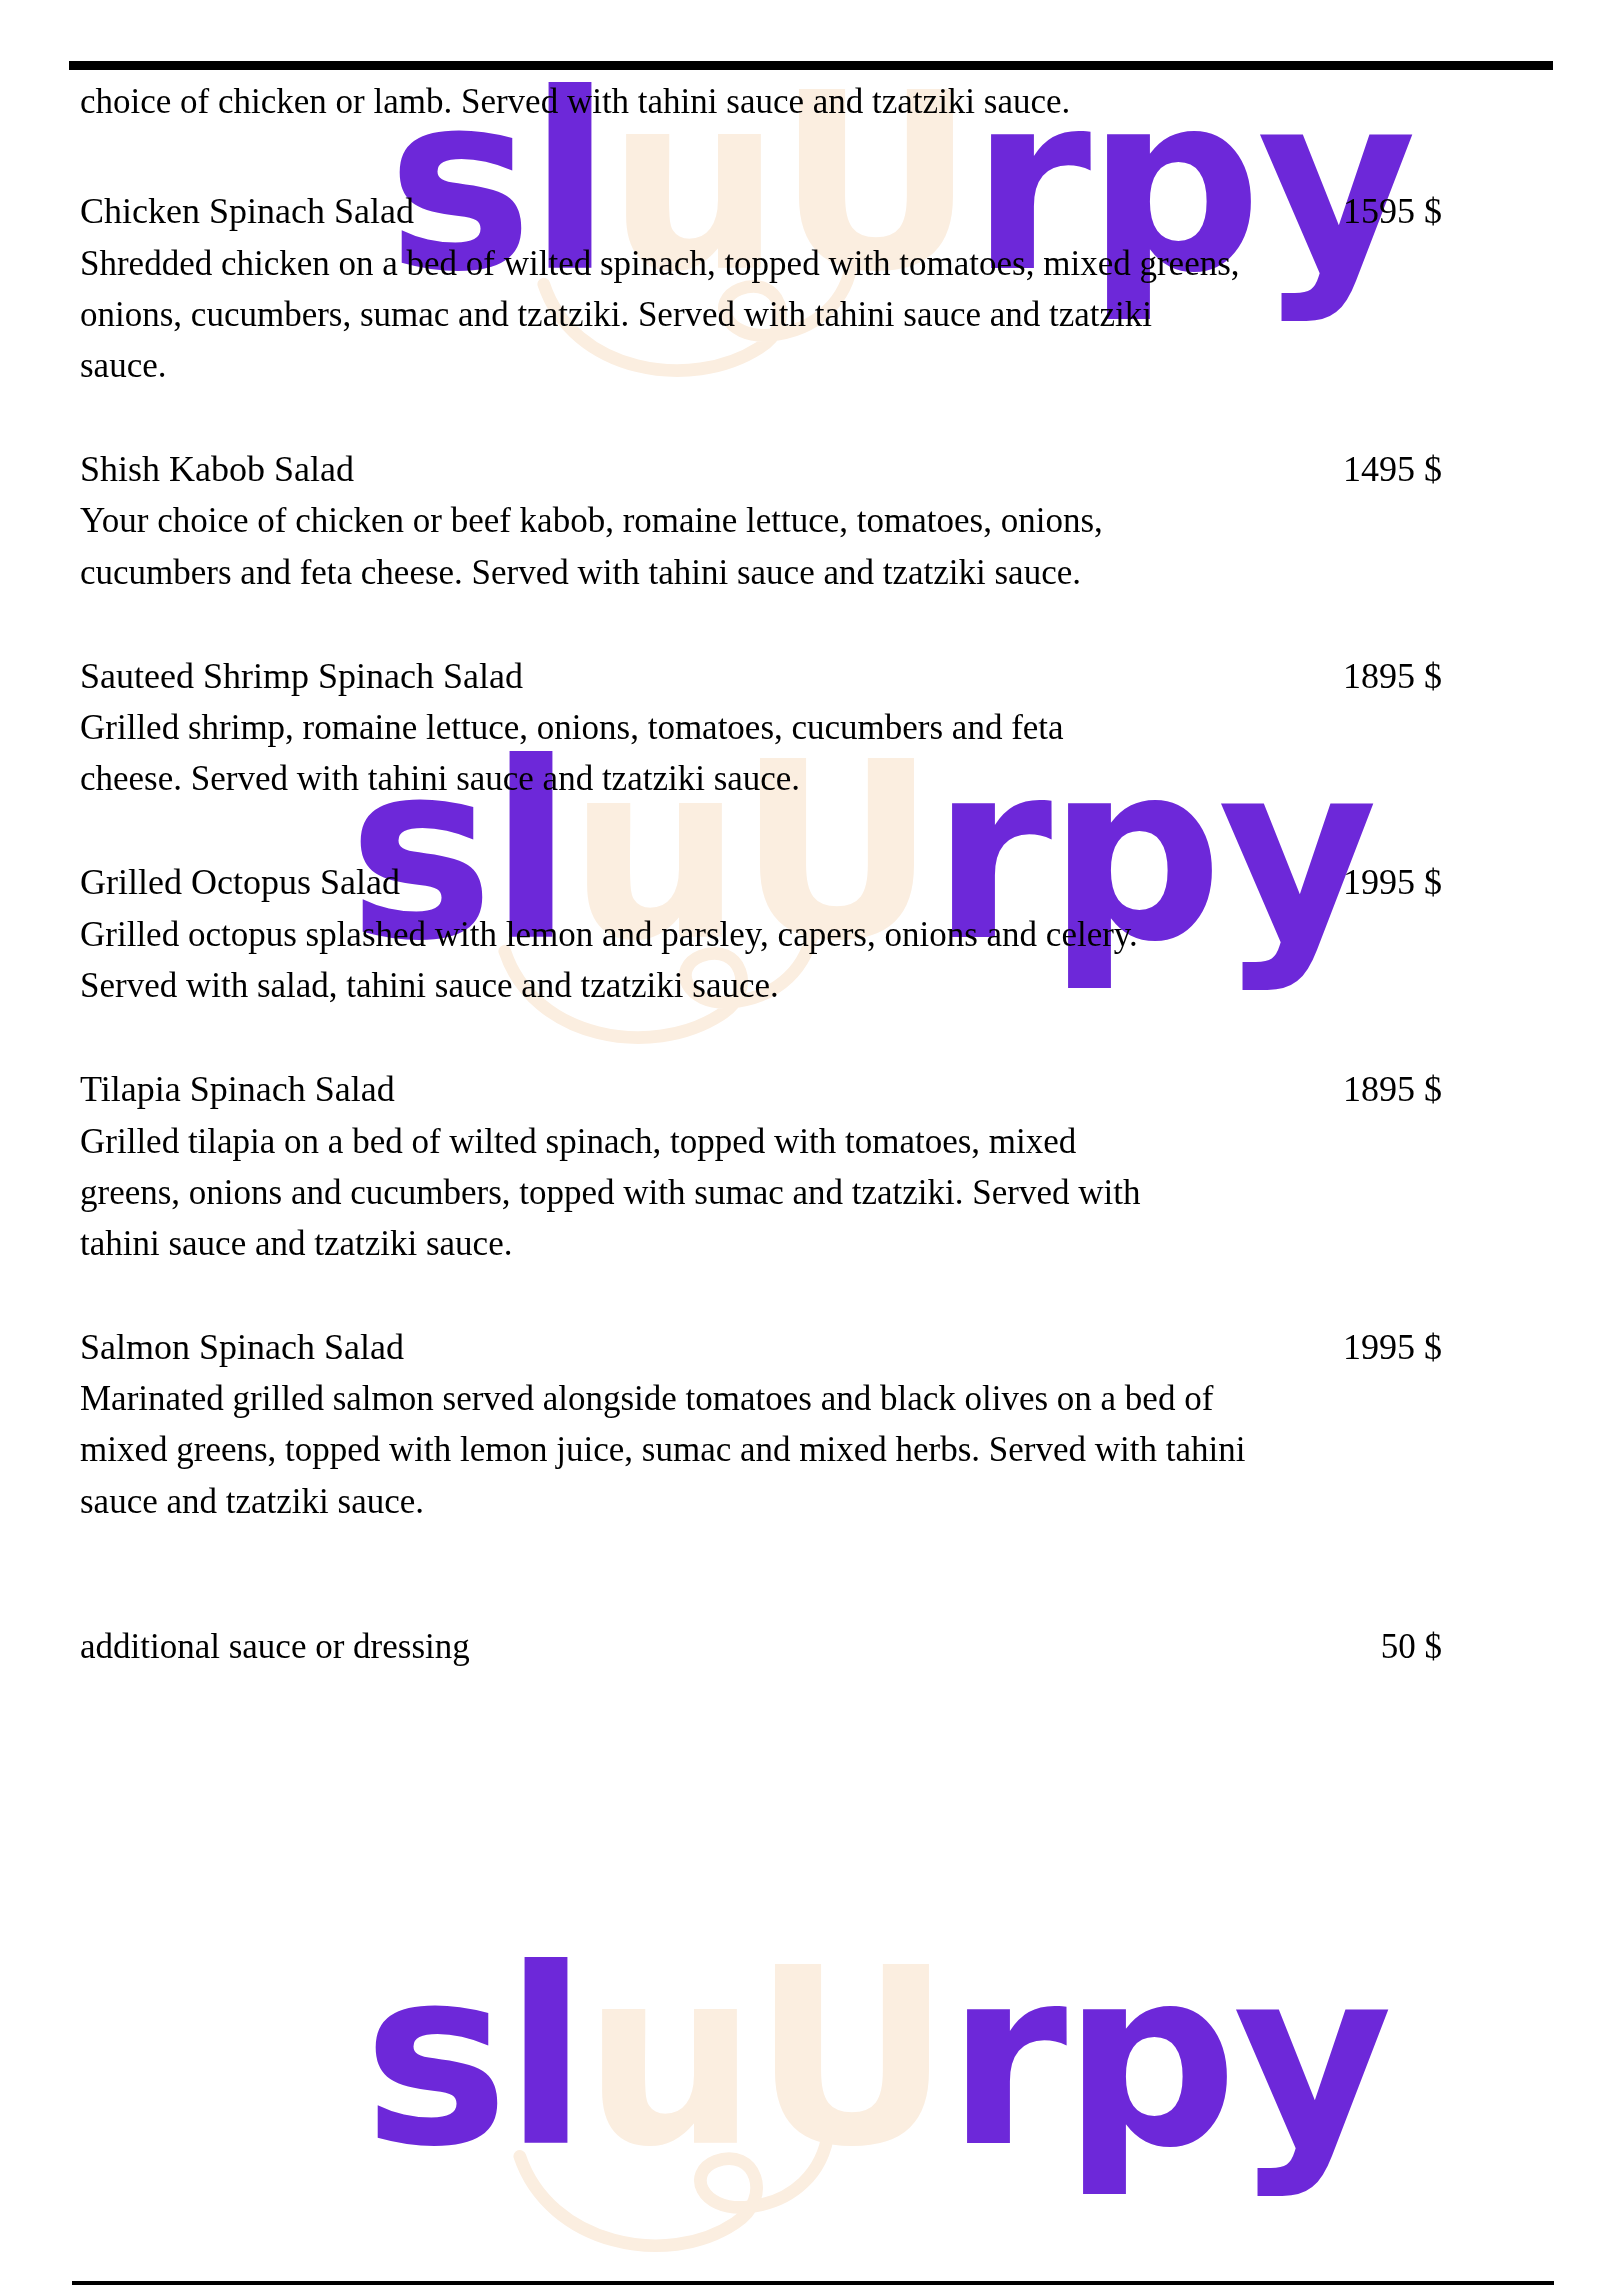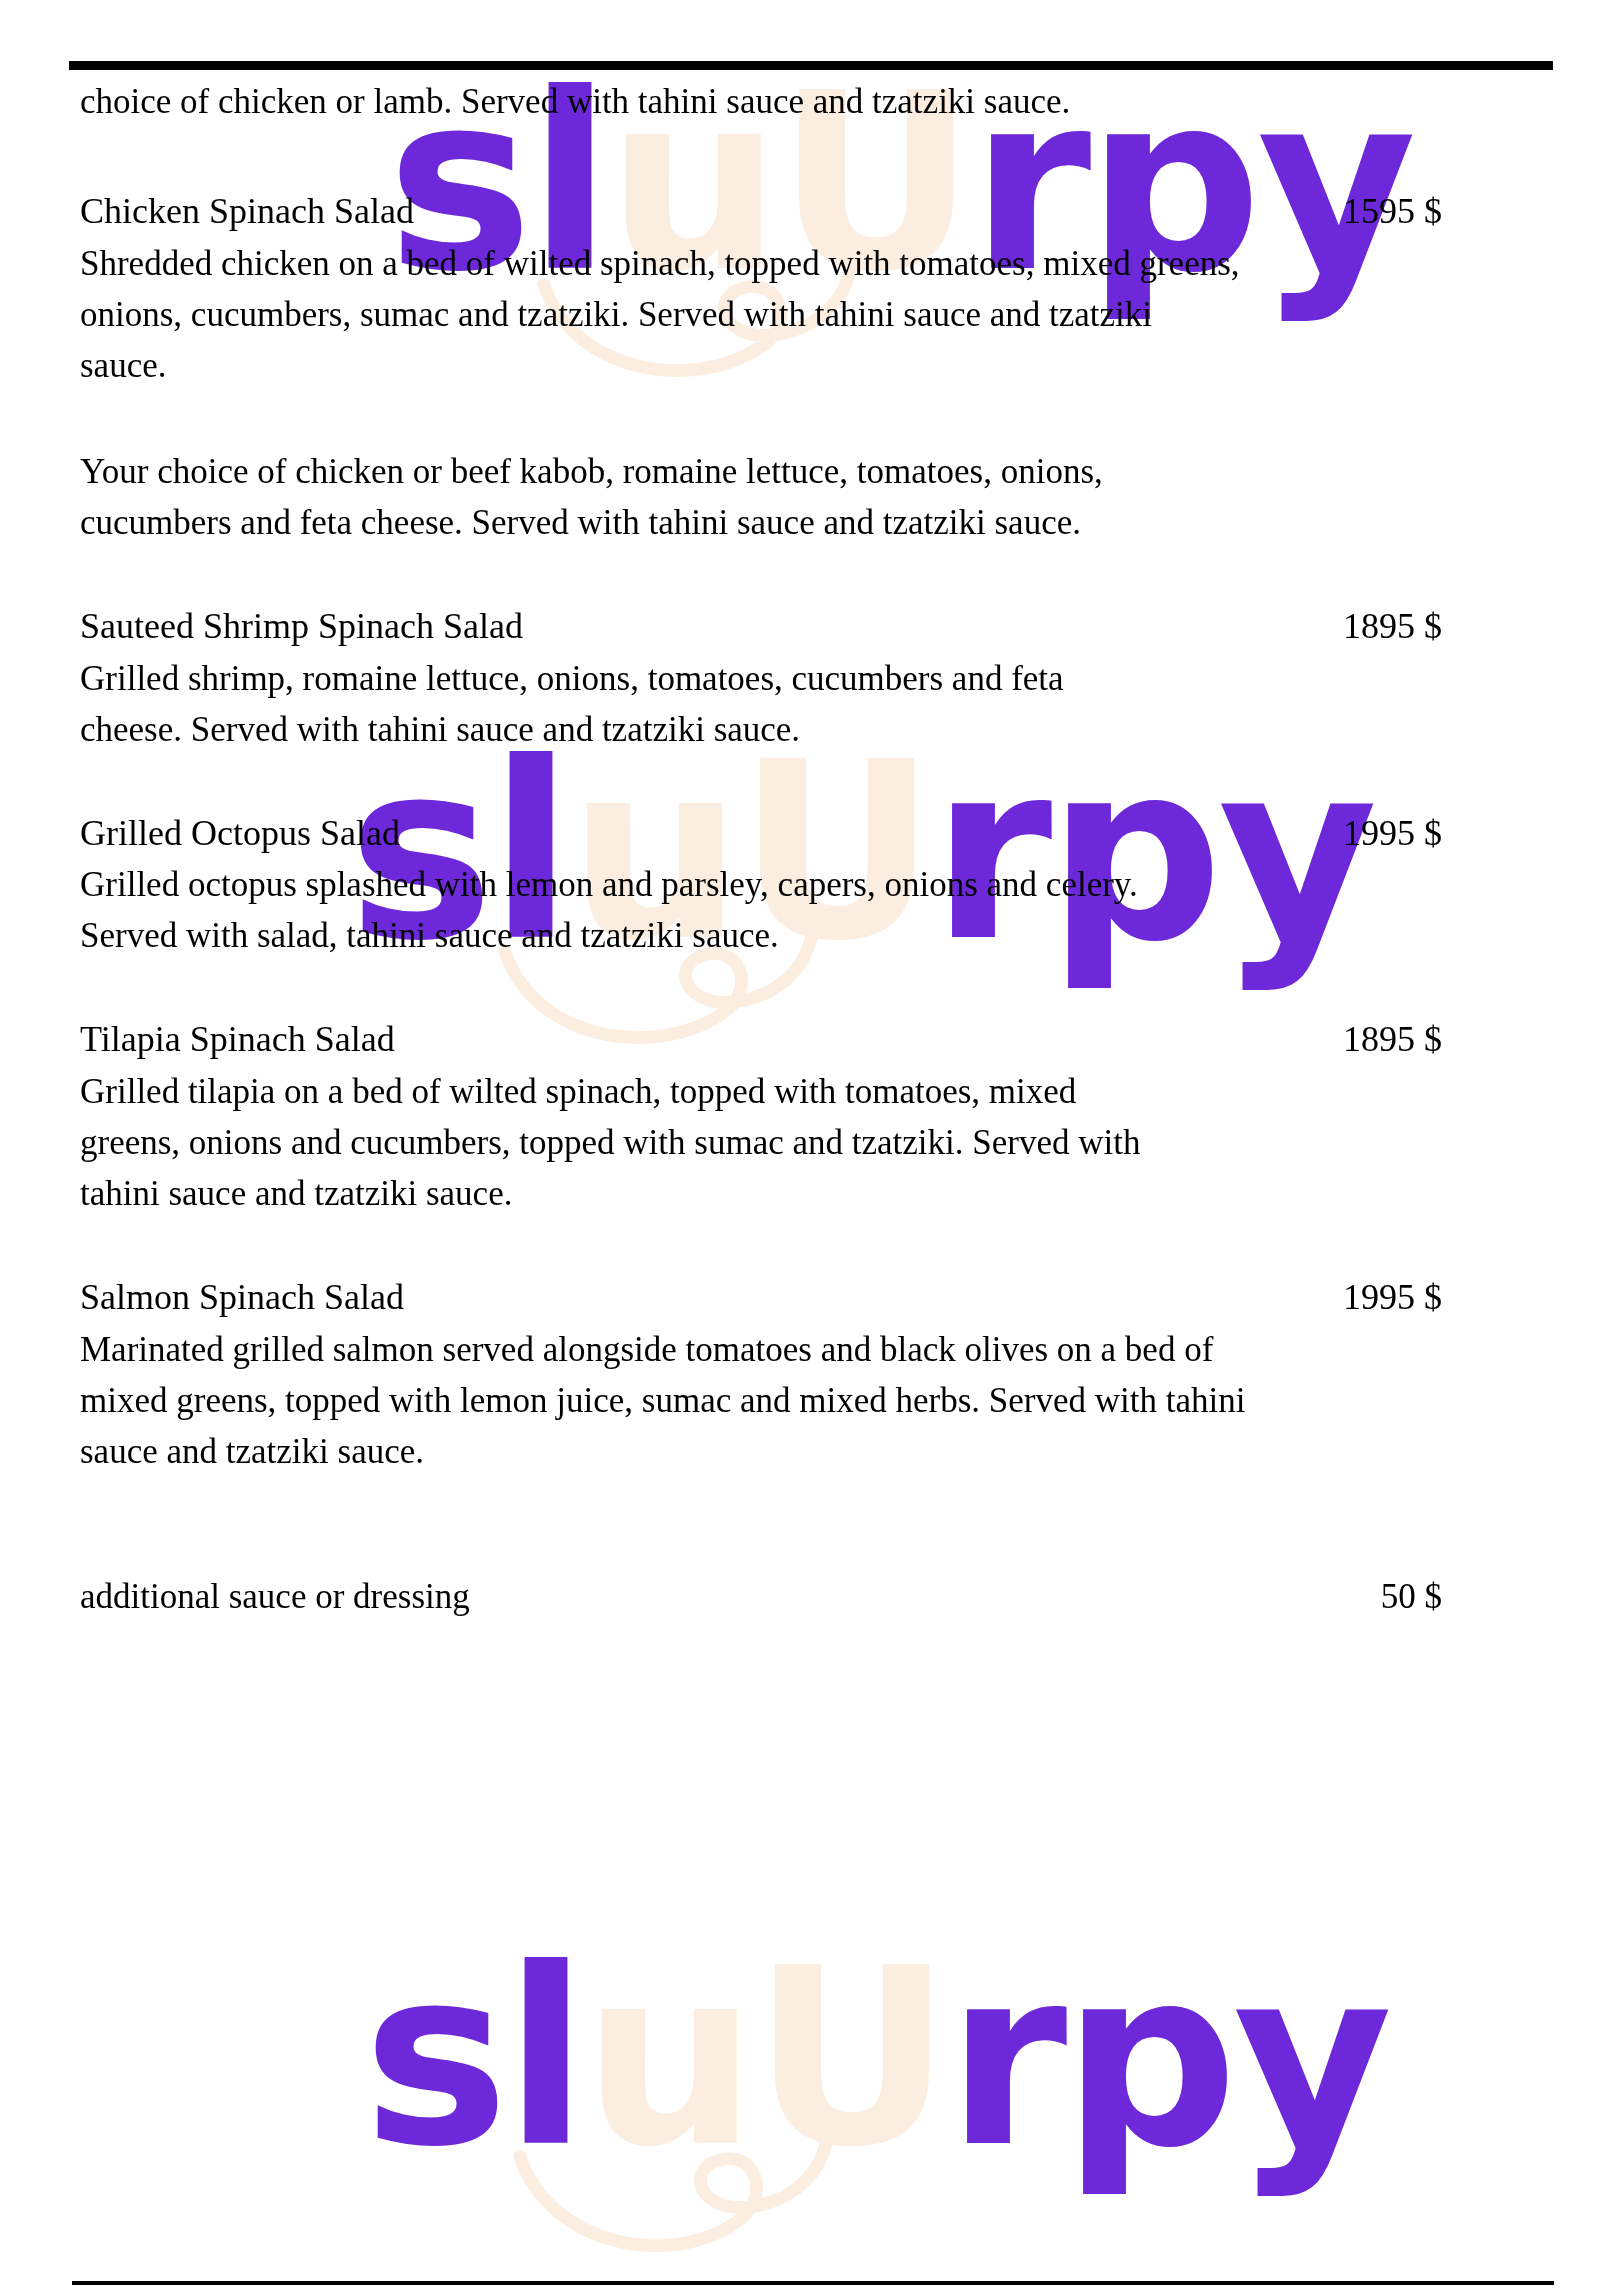--- a/index.html
+++ b/index.html
@@ -178,20 +178,24 @@
 
     <div class="item">
       <div class="item-row">
         <div class="item-name">Chicken Spinach Salad</div>
         <div class="item-price">1595 $</div>
       </div>
       <div class="item-desc">Shredded chicken on a bed of wilted spinach, topped with tomatoes, mixed greens, onions, cucumbers, sumac and tzatziki. Served with tahini sauce and tzatziki sauce.</div>
     </div>
 
     <div class="item">
+      <div class="item-row">
+        <div class="item-name">Shish Kabob Salad</div>
+        <div class="item-price">1495 $</div>
+      </div>
       <div class="item-desc">Your choice of chicken or beef kabob, romaine lettuce, tomatoes, onions, cucumbers and feta cheese. Served with tahini sauce and tzatziki sauce.</div>
     </div>
 
     <div class="item">
       <div class="item-row">
         <div class="item-name">Sauteed Shrimp Spinach Salad</div>
         <div class="item-price">1895 $</div>
       </div>
       <div class="item-desc" style="max-width:1019px;">Grilled shrimp, romaine lettuce, onions, tomatoes, cucumbers and feta cheese. Served with tahini sauce and tzatziki sauce.</div>
     </div>

